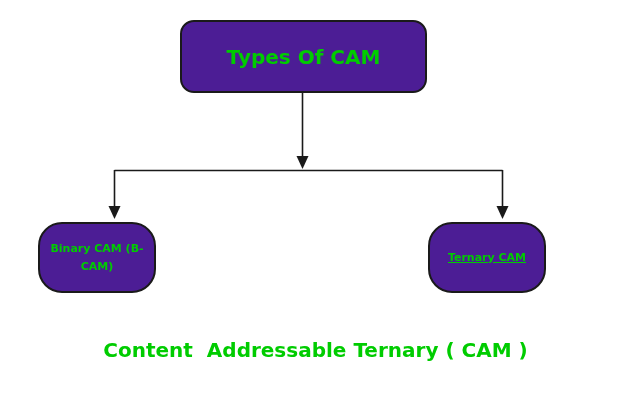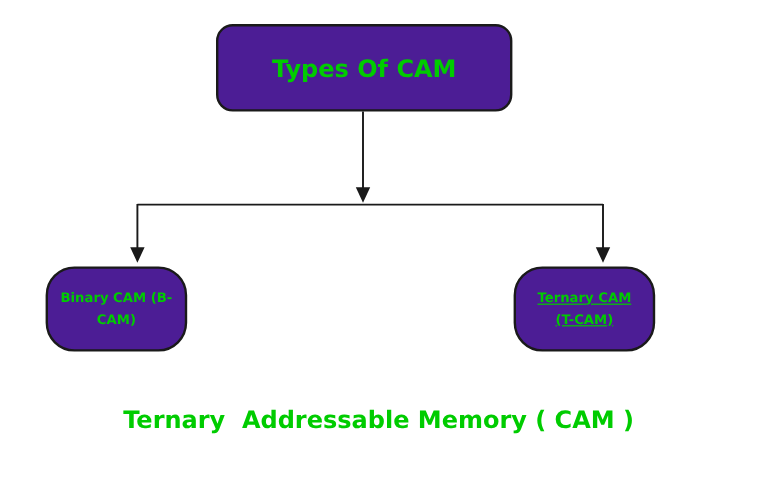--- a/index.html
+++ b/index.html
@@ -87,18 +87,17 @@
     <span class="node-line">Types Of CAM</span>
   </div>
 
   <div class="node node-child node-left">
     <span class="node-line">Binary CAM (B-</span>
     <span class="node-line">CAM)</span>
   </div>
 
   <div class="node node-child node-right">
     <span class="node-line">Ternary CAM</span>
-    <span class="node-line">(T-CAM)</span>
   </div>
 
-  <div class="caption">Ternary  Addressable Memory ( CAM )</div>
+  <div class="caption">Content  Addressable Ternary ( CAM )</div>
 
 </div>
 
 </body></html>

